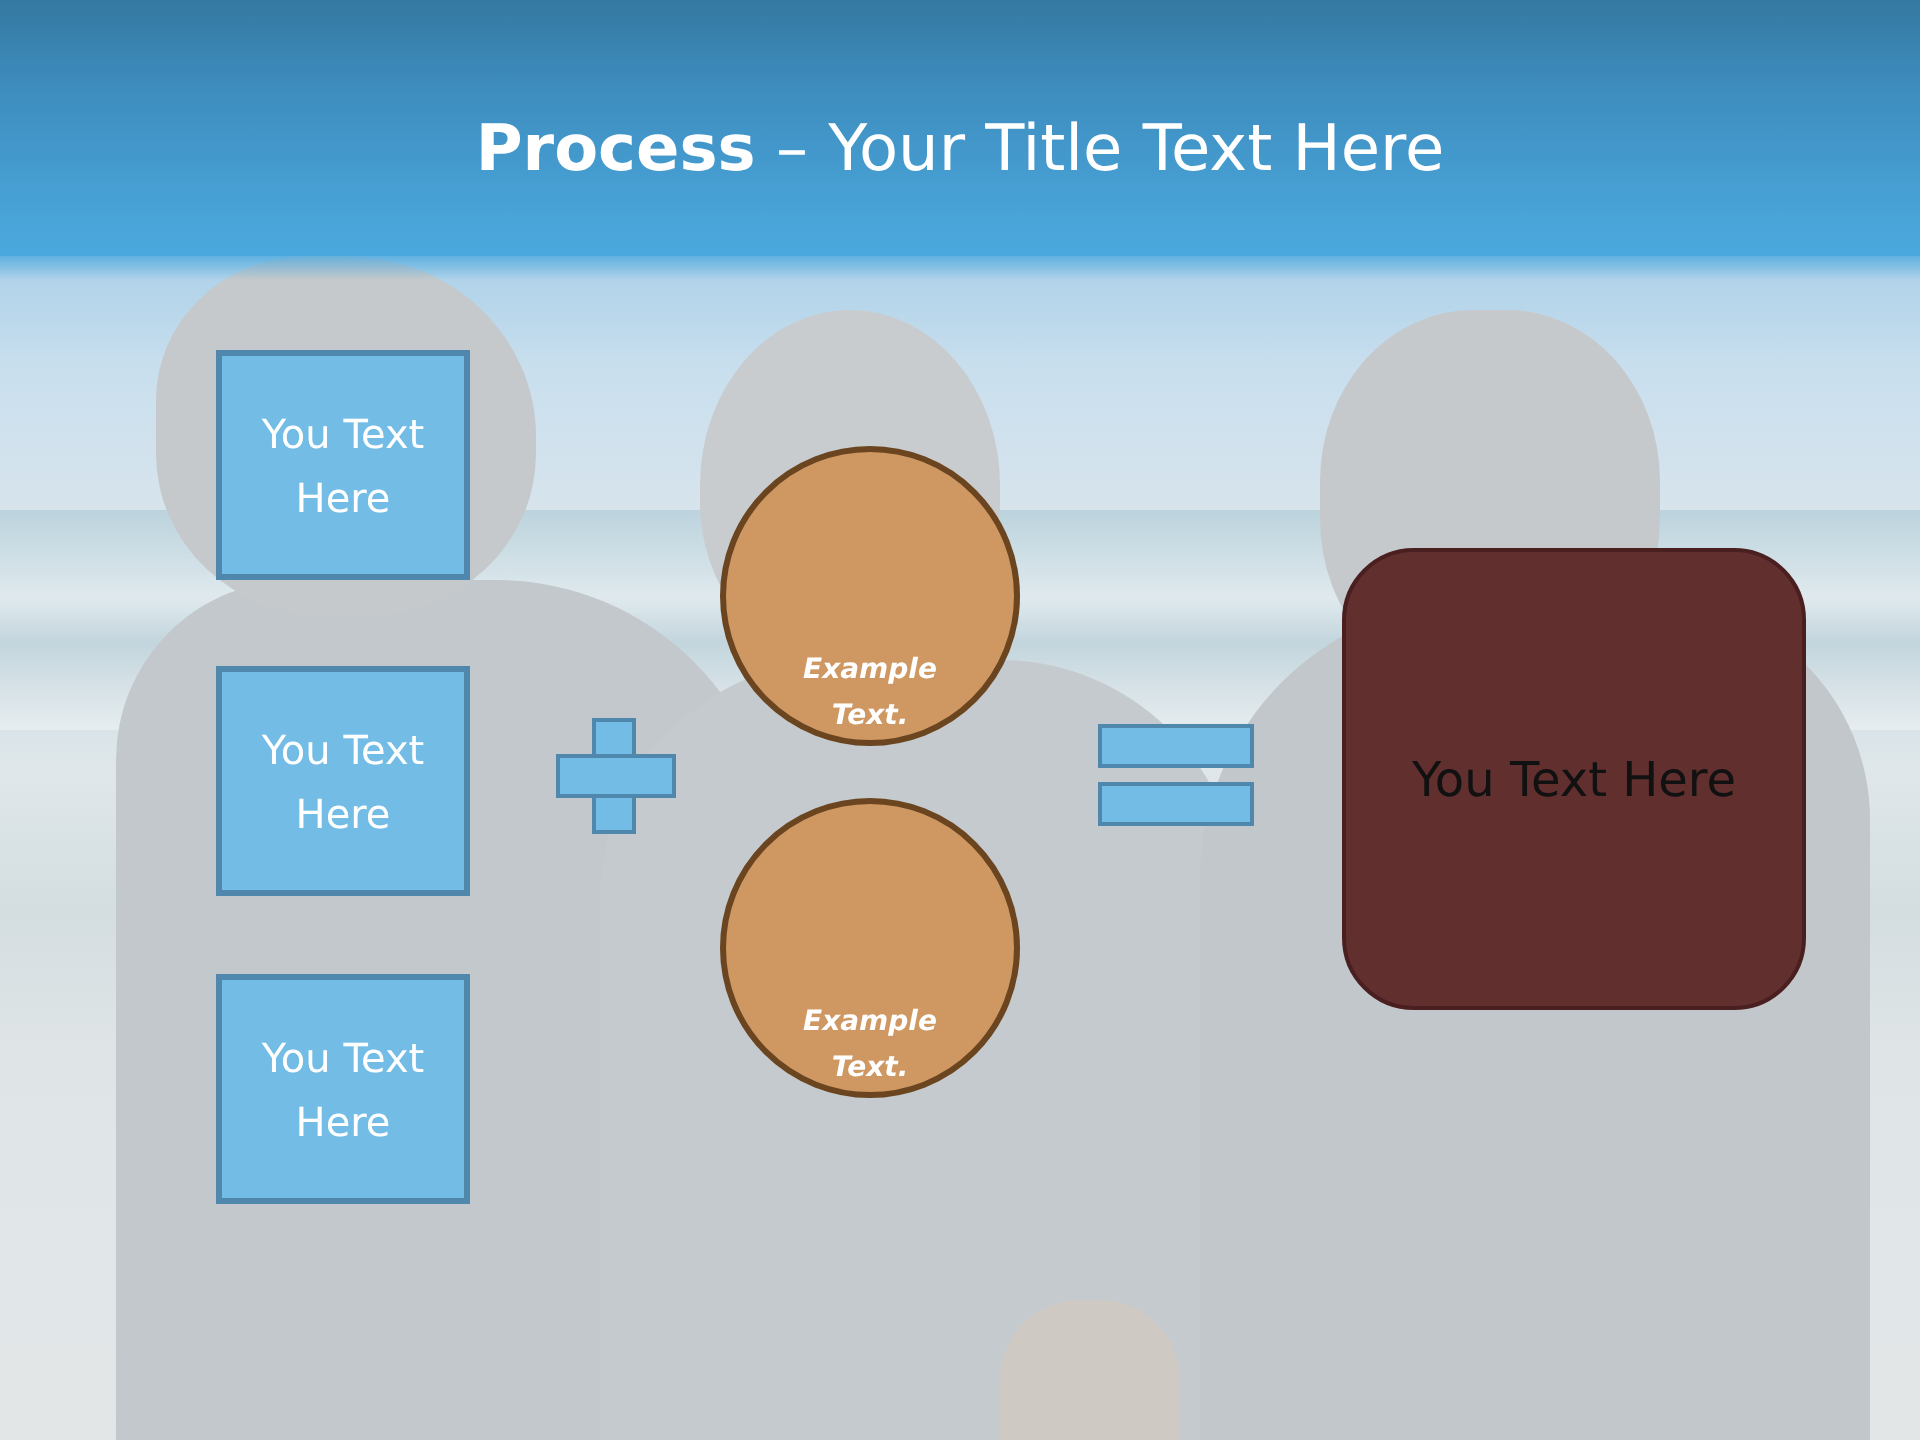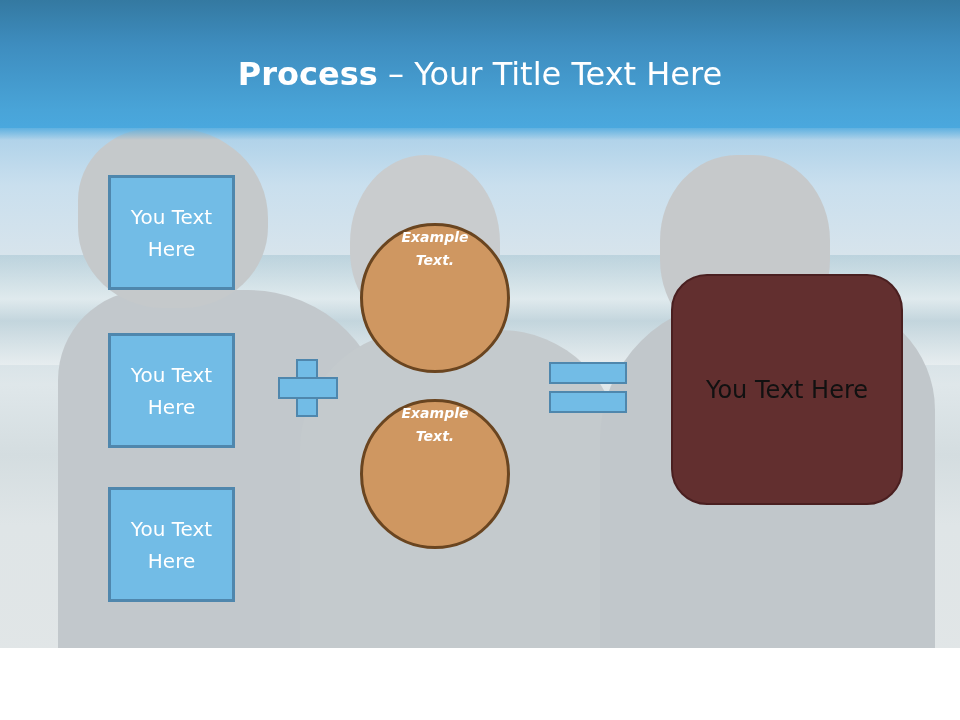--- a/index.html
+++ b/index.html
@@ -1,17 +1,17 @@
 <!DOCTYPE html>
 <html><head>
   <meta charset="utf-8">
   <style>
     html, body { margin: 0; padding: 0; }
     body { width: 960px; height: 720px; overflow: hidden; position: relative; font-family: "DejaVu Sans", "Liberation Sans", sans-serif; }
-    .slide { position: absolute; left: 0; top: 0; width: 960px; height: 648px; overflow: hidden;
+    .slide { position: absolute; left: 0; top: 0; width: 960px; height: 720px; overflow: hidden;
       background: #c8cfd4; }
     
     .bg-sky { position: absolute; left: 0; top: 125px; width: 960px; height: 595px;
       background: linear-gradient(to bottom, #a9cfe8 0px, #c9dfee 60px, #d7e4ec 130px, #cfdde4 200px, #dfe7ea 260px, #d4dde0 330px, #dfe5e7 400px, #e2e6e7 595px); }
     .bg-sea { position: absolute; left: 0; top: 255px; width: 960px; height: 110px;
       background: linear-gradient(to bottom, rgba(170,200,212,0.6), rgba(225,235,238,0.9) 40%, rgba(190,210,218,0.7) 60%, rgba(232,238,240,0.9)); }
     .figure { position: absolute; background: #bfc6ca; }
     .fig-left-body { left: 58px; top: 290px; width: 330px; height: 430px; border-radius: 90px 140px 0 0; background: #c2c8cc; }
     .fig-left-head { left: 78px; top: 128px; width: 190px; height: 180px; border-radius: 40% 50% 45% 45%; background: #c5c9cb; }
     .fig-mid-body { left: 300px; top: 330px; width: 320px; height: 390px; border-radius: 120px 120px 0 0; background: #c4cacd; }
@@ -33,21 +33,21 @@
       border: 3px solid #4f87ad; color: #ffffff; display: flex; align-items: center; justify-content: center;
       text-align: center; font-family: "DejaVu Sans", sans-serif; font-size: 20px; line-height: 32px; padding: 0 8px; }
 
     .plus-v { position: absolute; left: 296px; top: 359px; width: 22px; height: 58px; background: #72bce6; border: 2px solid #4f87ad; box-sizing: border-box; }
     .plus-h { position: absolute; left: 278px; top: 377px; width: 60px; height: 22px; background: #72bce6; border: 2px solid #4f87ad; box-sizing: border-box; }
     .plus-h-inner { position: absolute; left: 298px; top: 379px; width: 18px; height: 18px; background: #72bce6; }
 
     .eq-bar { position: absolute; left: 549px; width: 78px; height: 22px; background: #72bce6; border: 2px solid #4f87ad; box-sizing: border-box; }
 
     .circle { position: absolute; width: 150px; height: 150px; border-radius: 50%; box-sizing: border-box;
-      background: #cf9761; border: 3px solid #6a4520; color: #ffffff; display: flex; align-items: flex-start; justify-content: center;
+      background: #cf9761; border: 3px solid #6a4520; color: #ffffff; display: flex; align-items: flex-end; justify-content: center;
       text-align: center; font-family: "DejaVu Sans", sans-serif; font-style: italic; font-weight: bold; font-size: 14px; line-height: 23px; padding: 0 30px; }
 
     .result { position: absolute; left: 671px; top: 274px; width: 232px; height: 231px; box-sizing: border-box;
       background: #622f2f; border: 2px solid #4a1f20; border-radius: 36px; display: flex; align-items: center; justify-content: center;
       color: #111111; font-family: "DejaVu Sans", sans-serif; font-size: 24px; text-align: center; white-space: nowrap; }
   </style>
 </head>
 <body>
 
 <div class="slide">

